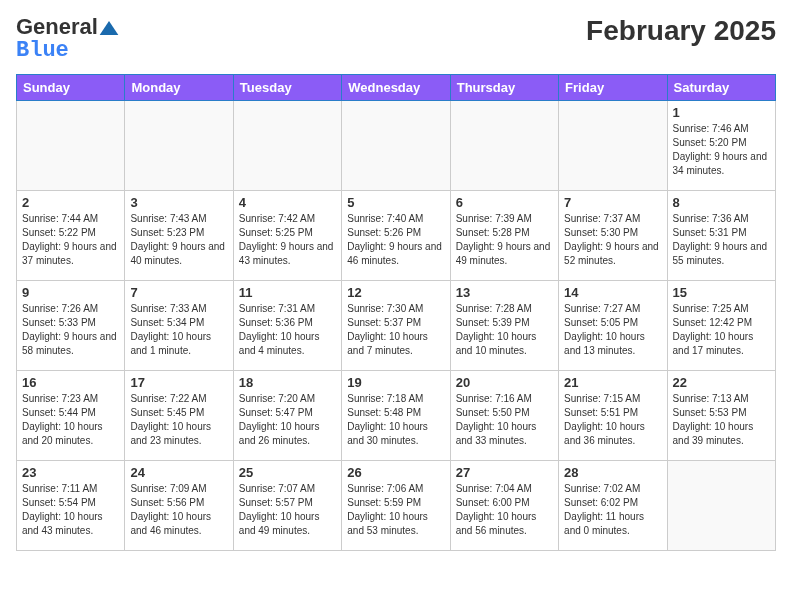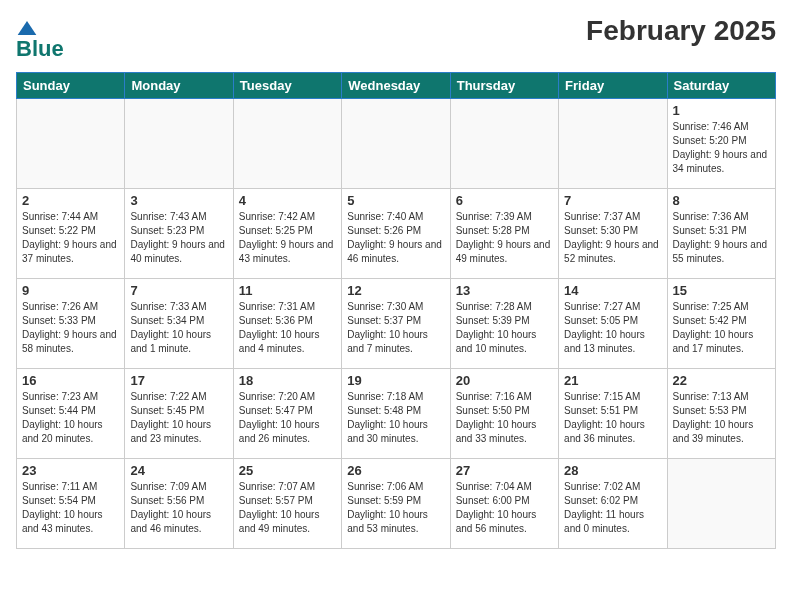--- a/index.html
+++ b/index.html
@@ -50,21 +50,21 @@
     .location {
       font-size: 14px;
       color: #555;
     }
     .calendar {
       width: 100%;
       border-collapse: collapse;
       border: 1px solid #ccc;
     }
     .calendar th {
-      background-color: #0f766e;
+      background-color: #8b5cf6;
       color: #fff;
       font-size: 13px;
       font-weight: bold;
       padding: 5px 6px;
       text-align: left;
       border: 1px solid #2a7dc9;
     }
     .calendar td {
       border: 1px solid #ccc;
       vertical-align: top;
@@ -91,24 +91,24 @@
       line-height: 1.4;
     }
   </style>
 </head>
 <body>
 
 <div class="header">
   <div class="logo">
     <div class="logo-row">
       <div class="logo-text">
-        <svg class="logo-icon" viewBox="0 0 24 18" xmlns="http://www.w3.org/2000/svg" style="display:inline-block;vertical-align:middle;margin:0 1px;">
+        <span class="general">General</span><svg class="logo-icon" viewBox="0 0 24 18" xmlns="http://www.w3.org/2000/svg" style="display:inline-block;vertical-align:middle;margin:0 1px;">
             <polygon points="0,18 12,0 24,18" fill="#1a6aad"></polygon>
           </svg><br>
-        <span class="blue" style="color:#0f766e;">Blue</span>
+        <span class="blue" style="color:#3b82f6;font-family:Liberation Mono, monospace;">Blue</span>
       </div>
     </div>
   </div>
   <div class="title-block">
     <div class="month-title">February 2025</div>
   </div>
 </div>
 
 <table class="calendar">
   <thead>
@@ -214,21 +214,21 @@
         </td>
         <td>
           <span class="day-number">14</span>
           <div class="day-info">Sunrise: 7:27 AM
 Sunset: 5:05 PM
 Daylight: 10 hours and 13 minutes.</div>
         </td>
         <td>
           <span class="day-number">15</span>
           <div class="day-info">Sunrise: 7:25 AM
-Sunset: 5:42 PM
+Sunset: 12:42 PM
 Daylight: 10 hours and 17 minutes.</div>
         </td>
       </tr>
       <tr>
         <td>
           <span class="day-number">16</span>
           <div class="day-info">Sunrise: 7:23 AM
 Sunset: 5:44 PM
 Daylight: 10 hours and 20 minutes.</div>
         </td>

